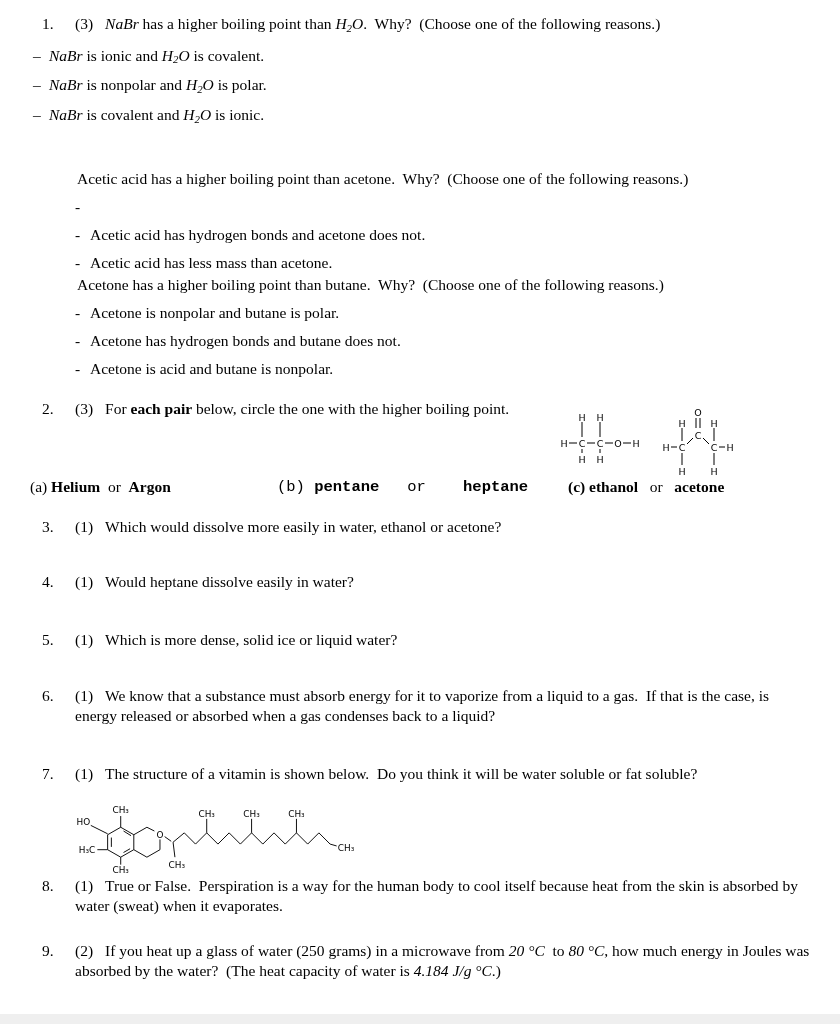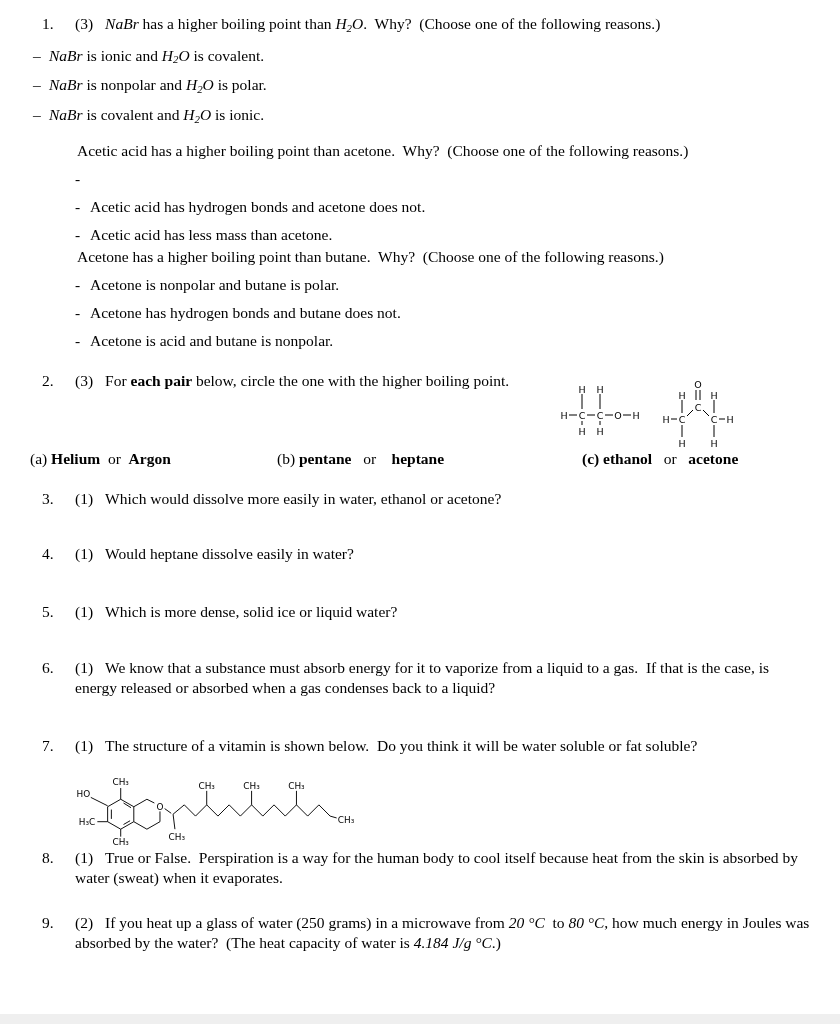--- a/index.html
+++ b/index.html
@@ -23,34 +23,34 @@
   .opt { display:flex; }
   .opt .marker { flex:none; }
   .opts-l1 { margin-left:33px; }
   .opts-l1 .marker { width:16px; }
   .opts-l1 .opt + .opt { margin-top:6px; }
   .opts-l2 { margin-left:75px; }
   .opts-l2 .marker { width:15px; }
   .opts-l2 .opt + .opt { margin-top:8px; }
 
   .subq { margin-left:77px; }
-  #acetic-prompt { margin-top:12px; }
+  #acetic-prompt { margin-top:40px; }
   #butane-prompt { margin-top:2px; }
   #q2 { margin-top:20px; }
 
   .structures { position:relative; height:70px; margin-top:-12px; }
   .struct { position:absolute; }
   .struct-ethanol { left:556px; top:2px;  width:100px; height:58px; }
   .struct-acetone { left:656px; top:-2px; width:84px;  height:72px; }
 
   .pairs { position:relative; height:20px; }
   .pair { position:absolute; top:0; white-space:pre; }
   .pair-a { left:30px; }
-  .pair-b { left:277px; }
-  .pair-c { left:582px; }
+  .pair-b { left:277px;font-family:Liberation Mono, monospace; }
+  .pair-c { left:568px; }
 
   #q3 { margin-top:20px; }
   #q4 { margin-top:35px; }
   #q5 { margin-top:38px; }
   #q6 { margin-top:36px; }
   #q7 { margin-top:38px; }
   .vitamin-wrap { margin:4px 0 0 72px; }
   .vitamin { width:290px; height:86px; display:block; }
   #q8 { margin-top:2px; }
   #q9 { margin-top:25px; }

